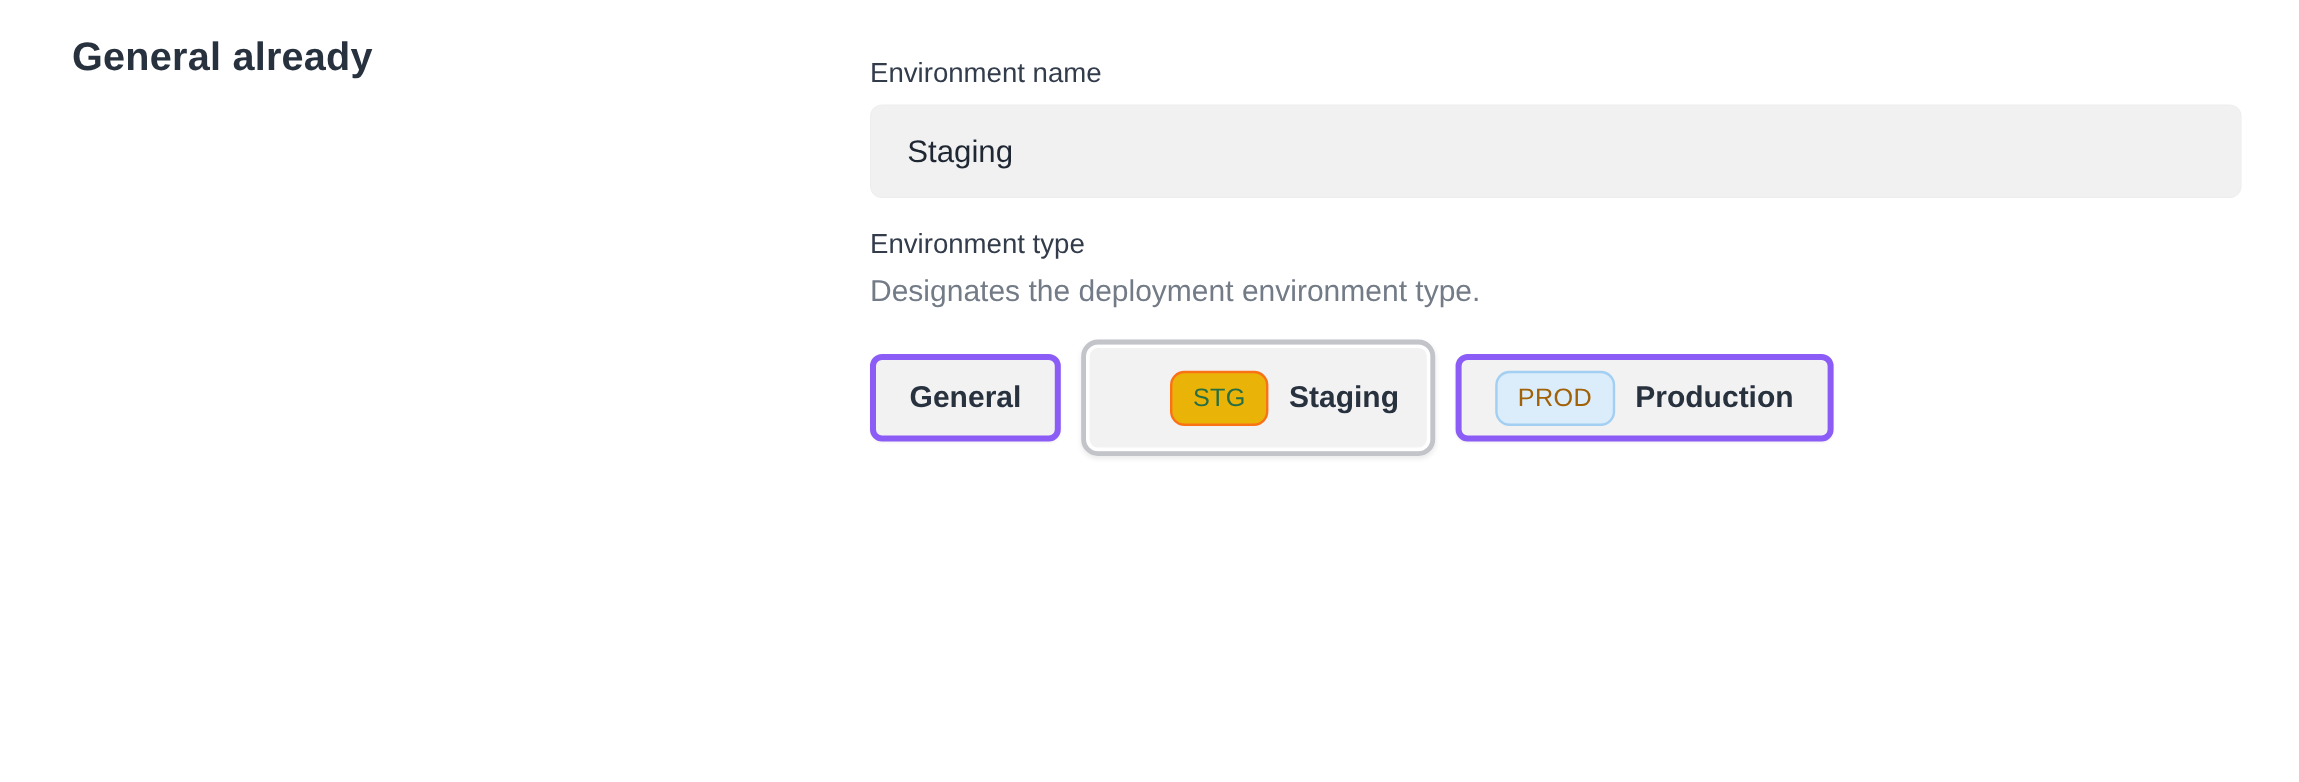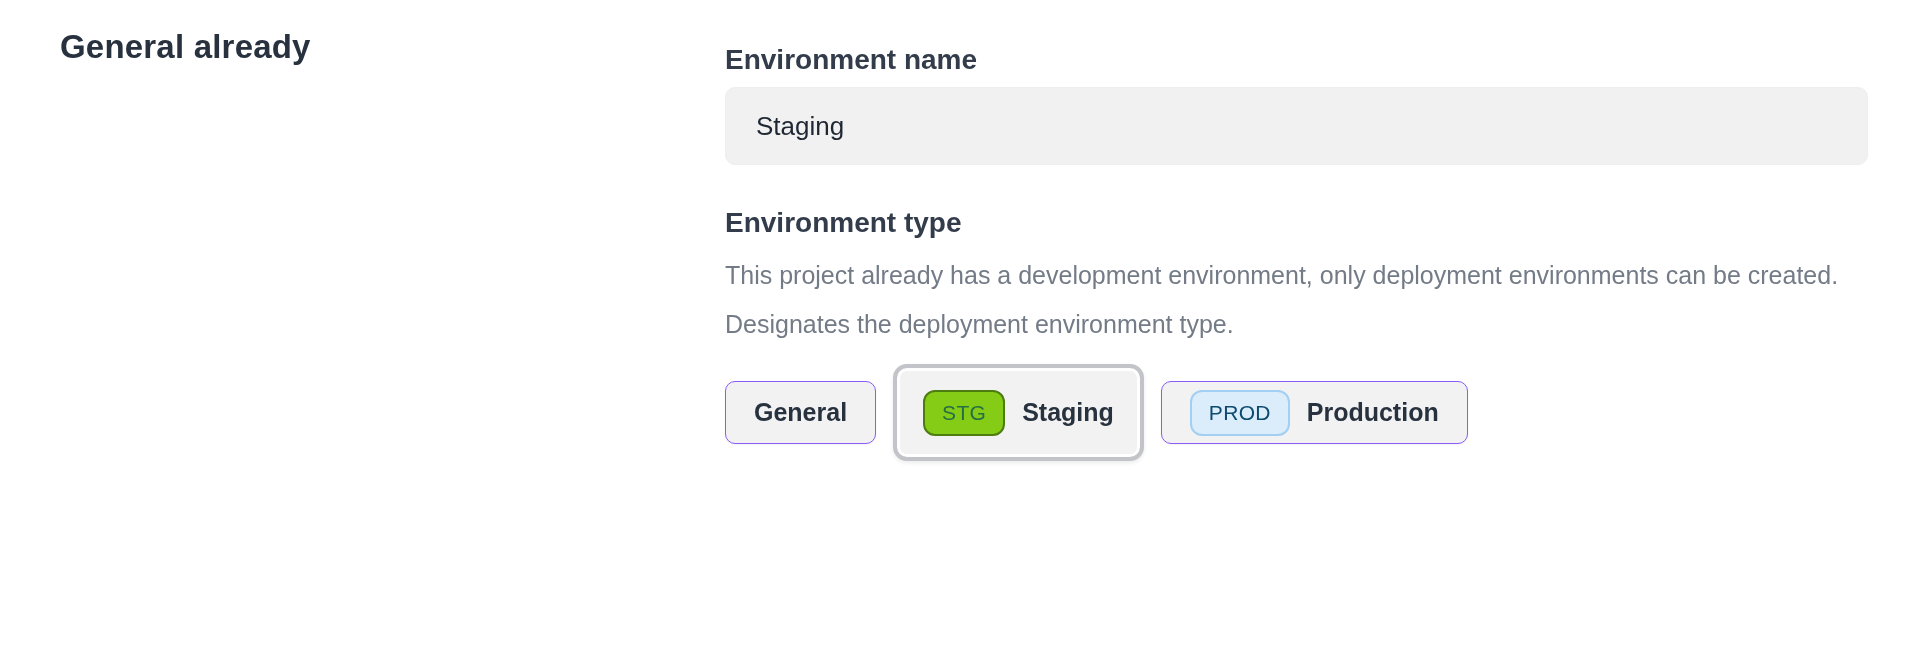--- a/index.html
+++ b/index.html
@@ -9,31 +9,31 @@
   .page-title {
     position: absolute; left: 60px; top: 28px;
     font-size: 33px; font-weight: 700; color: #28323f; letter-spacing: 0.2px;
   }
 
   .form-col {
     position: absolute; left: 725px; top: 48px; width: 1143px;
   }
 
   .field-label {
-    font-size: 28px; font-weight: 700; color: #333c4b; line-height: 24px;
+    font-size: 23px; font-weight: 400; color: #333c4b; line-height: 24px;
   }
 
   .text-input {
     display: block; width: 100%; height: 78px; margin-top: 14px;
     background: #f1f1f2; border: 1px solid #eeeeef; border-radius: 10px;
     font-family: "Liberation Sans", sans-serif;
     font-size: 26px; color: #1f2733; padding: 0 30px; outline: none;
   }
 
-  .section-gap { margin-top: 46px; }
+  .section-gap { margin-top: 26px; }
 
   .help-text {
     margin-top: 20px; font-size: 25px; line-height: 41px; color: #737b87;
     max-width: 1120px;
   }
 
   .label-row { margin-top: 26px; display: flex; align-items: center; gap: 12px; }
 
   .help-icon {
     width: 28px; height: 28px; border-radius: 50%;
@@ -41,56 +41,55 @@
     display: inline-flex; align-items: center; justify-content: center;
     font-size: 18px; font-weight: 700; cursor: pointer; user-select: none;
   }
 
   .desc-text { margin-top: 12px; font-size: 25px; color: #737b87; line-height: 32px; }
 
   .option-row { margin-top: 24px; display: flex; align-items: center; gap: 17px; }
 
   .option-card {
     display: inline-flex; align-items: center; justify-content: center;
-    height: 63px; padding: 0 28px;
-    background: #f2f2f3; border: 1px solid #8b5cf6; border-radius: 10px;
+    height: 73px; padding: 0 28px;
+    background: #f2f2f3; border: 5px solid #8b5cf6; border-radius: 10px;
     box-shadow: 0 1px 2px rgba(0,0,0,0.05);
     font-family: "Liberation Sans", sans-serif;
     font-size: 25px; font-weight: 700; color: #28323f;
     cursor: pointer;
   }
 
   .option-card.selected {
     height: 97px; padding: 0 26px;
     border: 4px solid #c2c4c9; border-radius: 14px;
     box-shadow: inset 0 0 0 3px #ffffff, 0 2px 4px rgba(0,0,0,0.08);
   }
 
   .env-badge {
     display: inline-flex; align-items: center; justify-content: center;
     height: 46px; padding: 0 17px; border-radius: 12px;
     font-size: 21px; font-weight: 400; letter-spacing: 0.3px;
     margin-right: 17px;
   }
-  .badge-stg  { background: #84cc16; border: 2px solid #4d7c0f; color: #266e44; }
-  .badge-prod { background: #dbecfb; border: 2px solid #a2cff2; color: #0c4a6e; }
+  .badge-stg  { background: #eab308; border: 2px solid #f97316; color: #266e44; margin-left: 44px; }
+  .badge-prod { background: #dbecfb; border: 2px solid #a2cff2; color: #a16207; }
 </style>
 </head>
 <body>
 
 <h1 class="page-title">General already</h1>
 
 <div class="form-col">
 
   <label class="field-label">Environment name</label>
   <input class="text-input" type="text" value="Staging" style="">
 
   <label class="field-label section-gap" style="display:block">Environment type</label>
 
-  <p class="help-text">This project already has a development environment, only deployment environments can be created.</p>
 
 
   <p class="desc-text">Designates the deployment environment type.</p>
 
   <div class="option-row">
 
     <button class="option-card">
       <span>General</span>
     </button>
 

